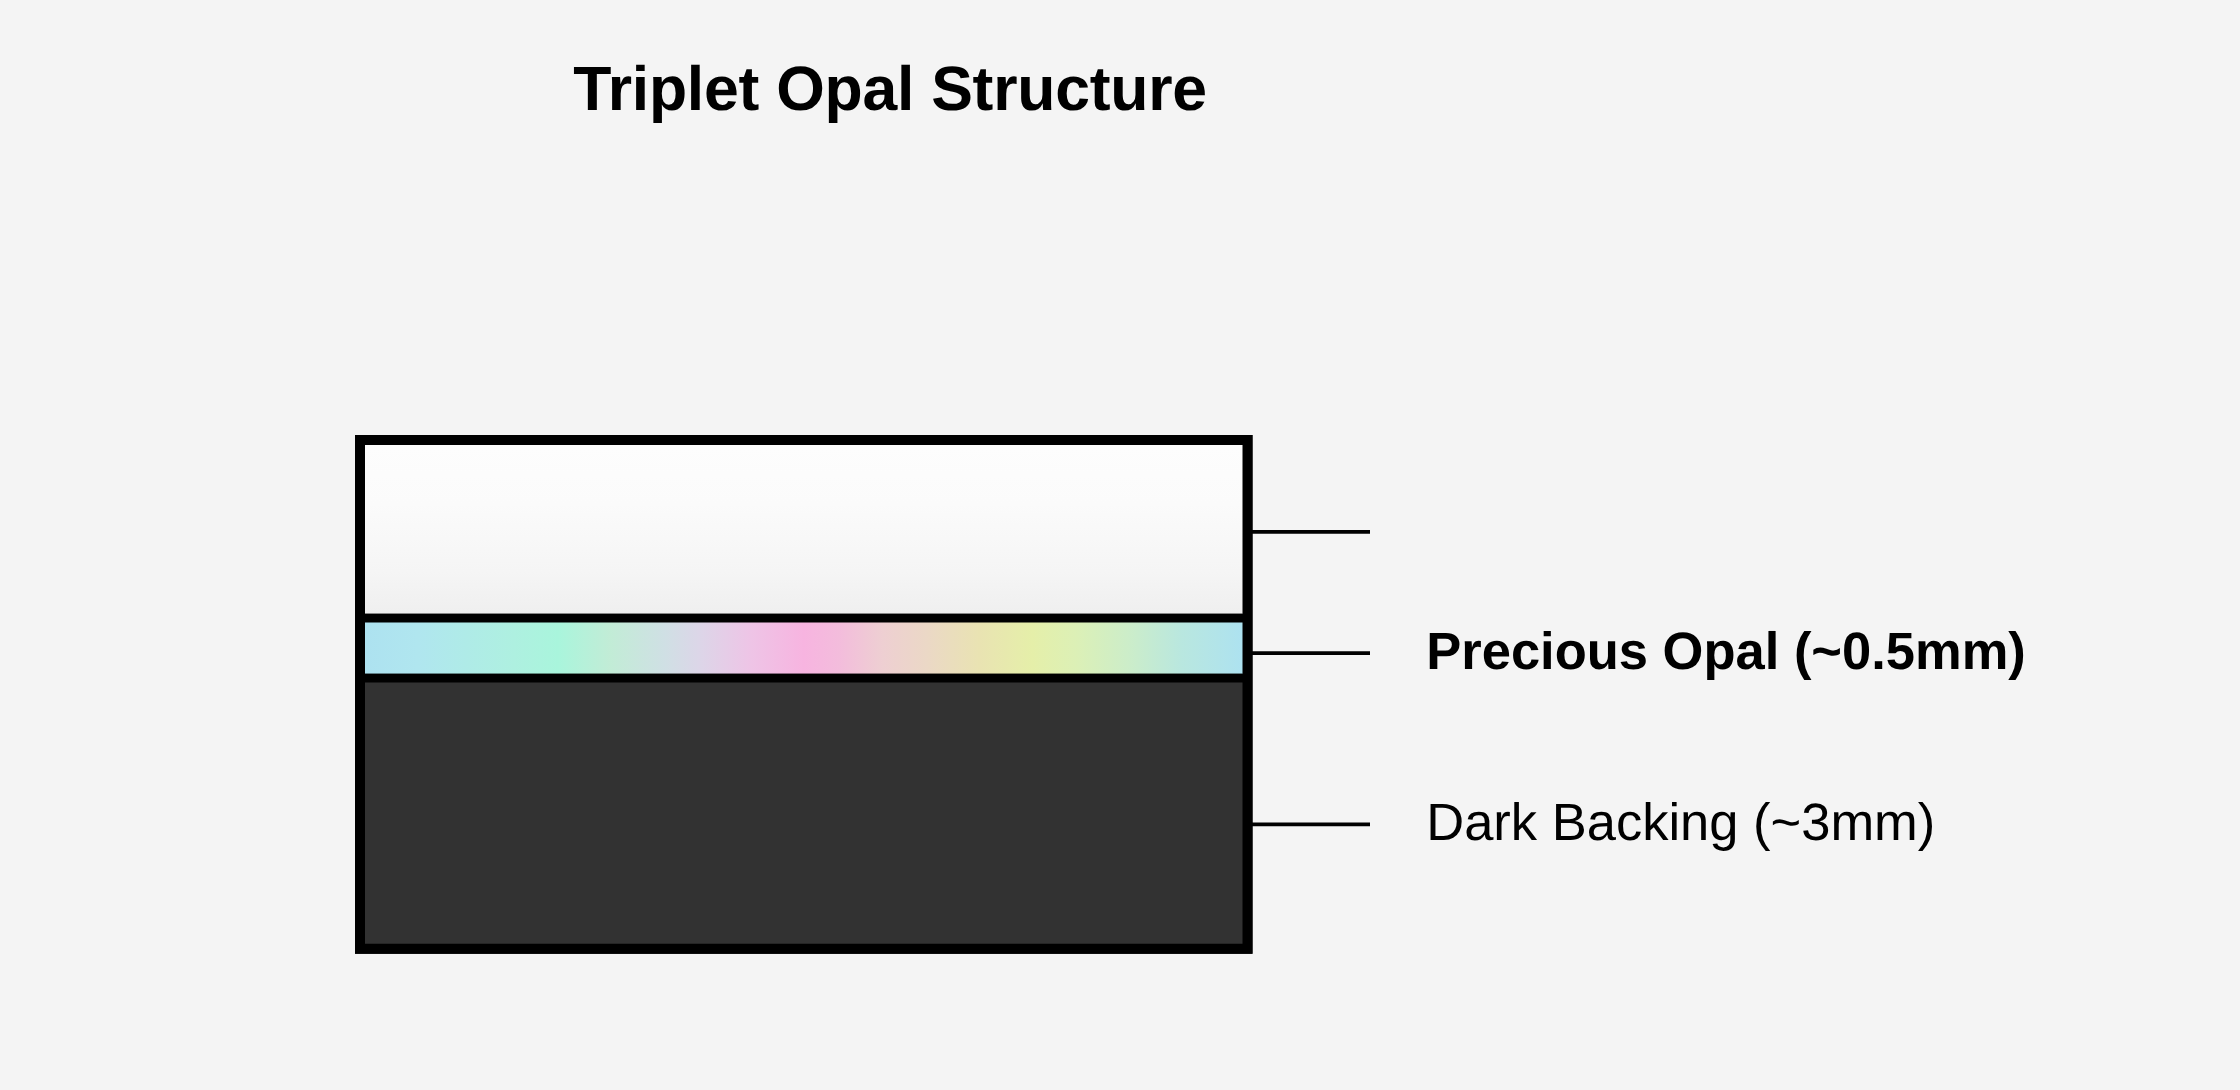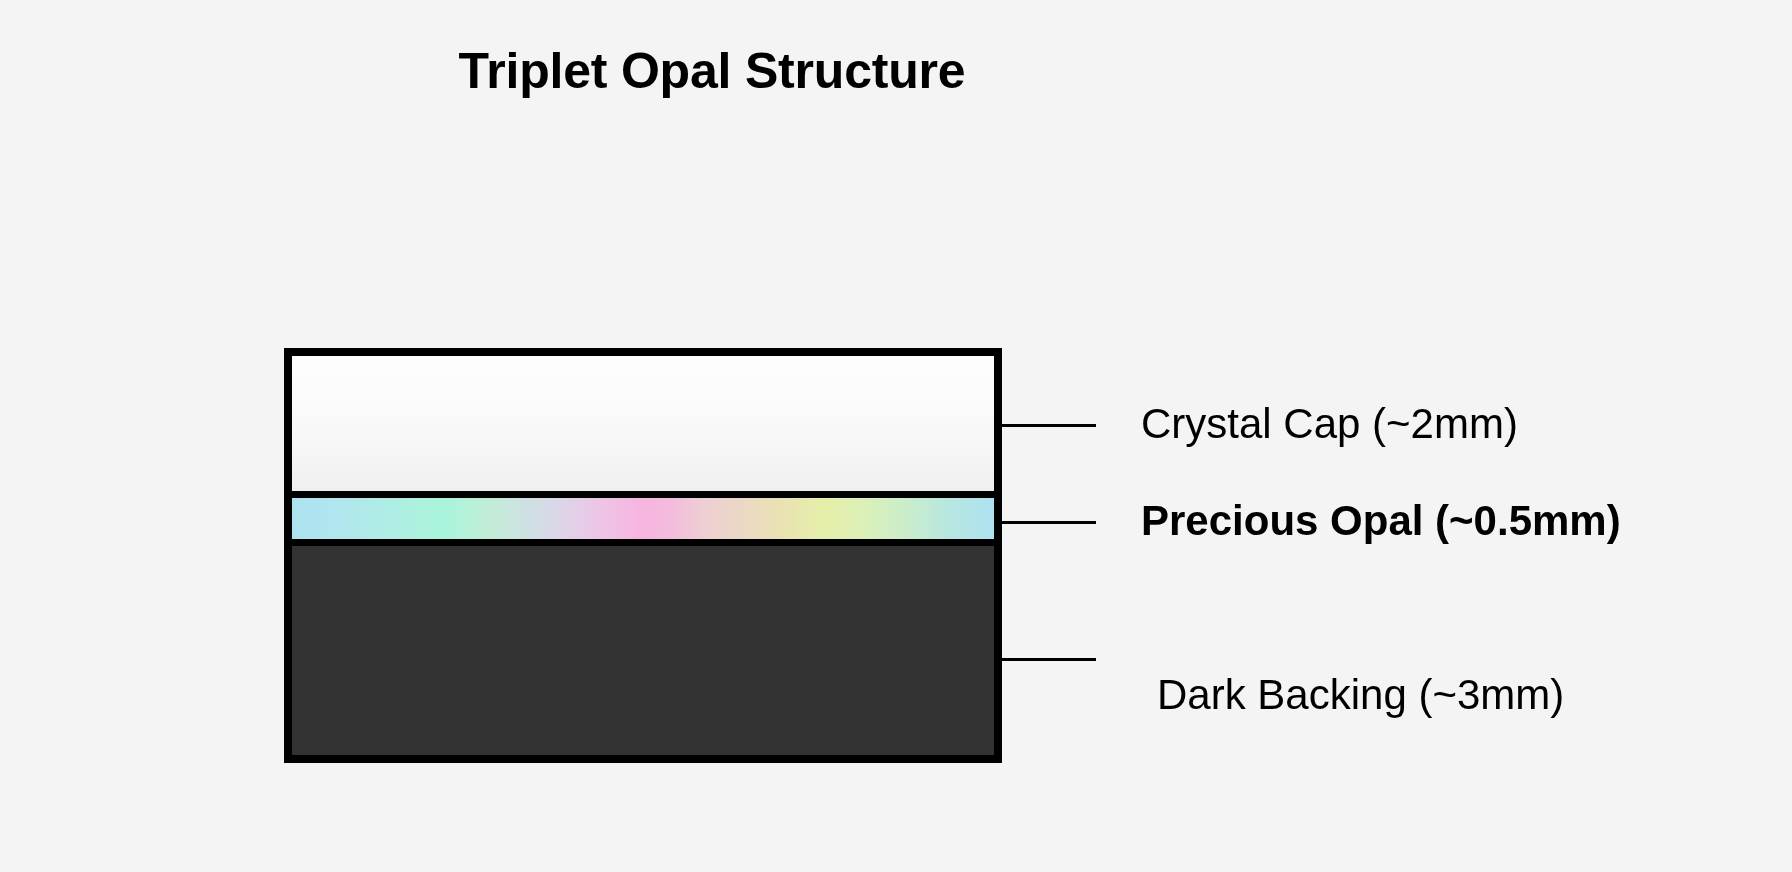--- a/index.html
+++ b/index.html
@@ -109,36 +109,35 @@
   .layer-label {
     position: absolute;
     left: 1141px;
     font-size: 42px;
     color: #000000;
     white-space: nowrap;
     line-height: 1;
   }
   #label-crystal-cap   { top: 403px; }
   #label-precious-opal { top: 500px; font-weight: bold; }
-  #label-dark-backing  { top: 674px; margin-left: 16px; }
+  #label-dark-backing  { top: 637px; }
 </style>
 </head>
 <body>
 
 <div id="figure">
 
   <div id="chart-title">Triplet Opal Structure</div>
 
   <div id="opal-stack">
     <div class="layer" id="layer-crystal-cap"></div>
     <div class="layer" id="layer-precious-opal"></div>
     <div class="layer" id="layer-dark-backing"></div>
   </div>
 
   <div class="leader-line" id="leader-crystal-cap"></div>
   <div class="leader-line" id="leader-precious-opal"></div>
   <div class="leader-line" id="leader-dark-backing"></div>
 
-  <div class="layer-label" id="label-crystal-cap">Crystal Cap (~2mm)</div>
   <div class="layer-label" id="label-precious-opal">Precious Opal (~0.5mm)</div>
   <div class="layer-label" id="label-dark-backing">Dark Backing (~3mm)</div>
 
 </div>
 
 </body></html>

